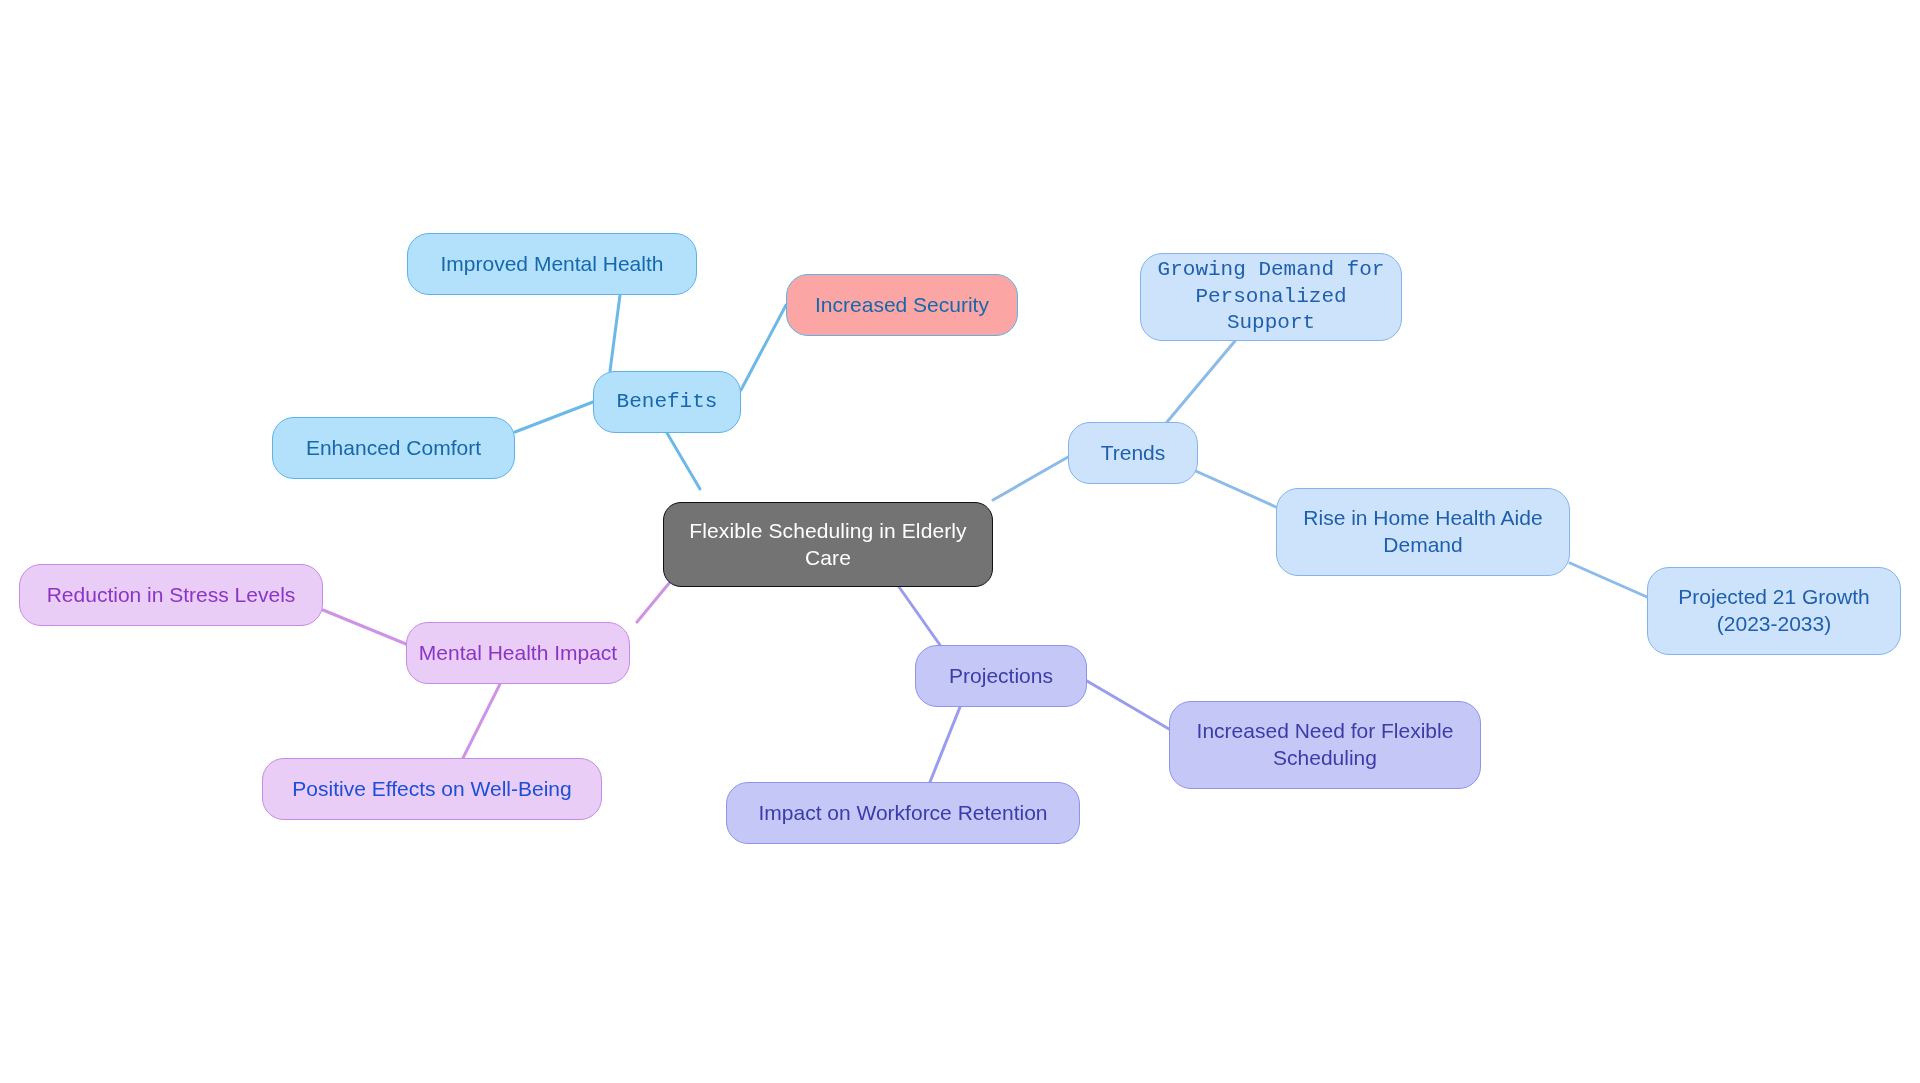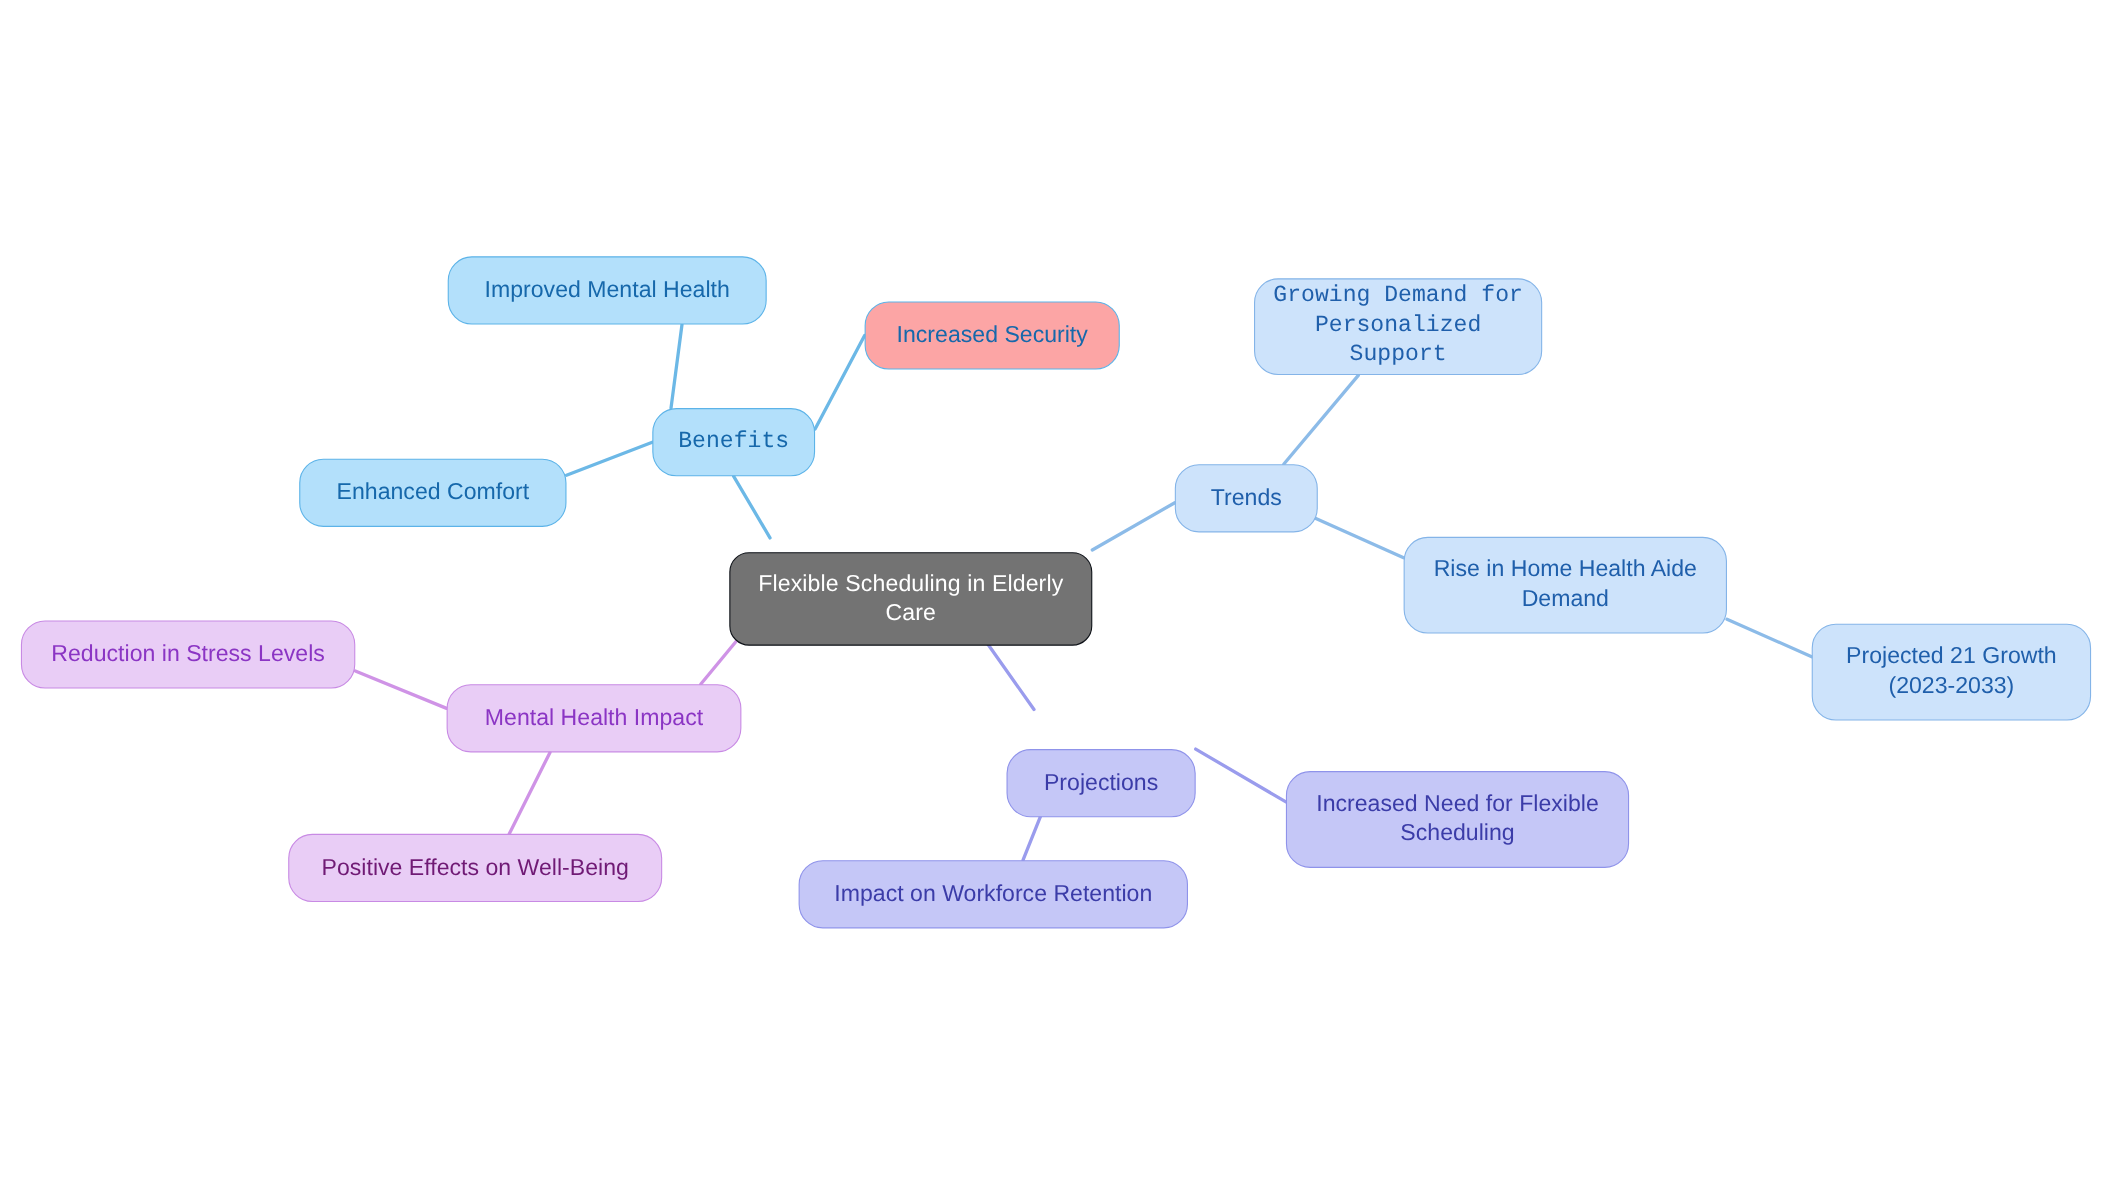--- a/index.html
+++ b/index.html
@@ -79,20 +79,20 @@
     <div class="node node-leaf" style="left: 407px; top: 233px; width: 290px; height: 62px; background: rgb(179, 224, 251); border-color: rgb(92, 179, 232); color: rgb(22, 104, 171);">Improved Mental Health</div>
     <div class="node node-leaf" style="left: 786px; top: 274px; width: 232px; height: 62px; background: #fca5a5; border-color: rgb(92, 179, 232); color: rgb(22, 104, 171);">Increased Security</div>
     <div class="node node-leaf" style="left: 272px; top: 417px; width: 243px; height: 62px; background: rgb(179, 224, 251); border-color: rgb(92, 179, 232); color: rgb(22, 104, 171);">Enhanced Comfort</div>
     <div class="node node-branch" style="left: 1068px; top: 422px; width: 130px; height: 62px; background: rgb(205, 227, 251); border-color: rgb(132, 180, 232); color: rgb(31, 95, 171);">Trends</div>
     <div class="node node-leaf" style="left: 1140px; top: 253px; width: 262px; height: 88px; background: rgb(205, 227, 251); border-color: rgb(132, 180, 232); color: rgb(31, 95, 171); font-family: Liberation Mono, monospace;">Growing Demand for
 Personalized Support</div>
     <div class="node node-leaf" style="left: 1276px; top: 488px; width: 294px; height: 88px; background: rgb(205, 227, 251); border-color: rgb(132, 180, 232); color: rgb(31, 95, 171);">Rise in Home Health Aide
 Demand</div>
     <div class="node node-leaf" style="left: 1647px; top: 567px; width: 254px; height: 88px; background: rgb(205, 227, 251); border-color: rgb(132, 180, 232); color: rgb(31, 95, 171);">Projected 21 Growth
 (2023-2033)</div>
-    <div class="node node-branch" style="left: 915px; top: 645px; width: 172px; height: 62px; background: rgb(197, 199, 247); border-color: rgb(143, 147, 234); color: rgb(59, 60, 168); margin-top: 36px;">Projections</div>
+    <div class="node node-branch" style="left: 915px; top: 645px; width: 172px; height: 62px; background: rgb(197, 199, 247); border-color: rgb(143, 147, 234); color: rgb(59, 60, 168);">Projections</div>
     <div class="node node-leaf" style="left: 1169px; top: 701px; width: 312px; height: 88px; background: rgb(197, 199, 247); border-color: rgb(143, 147, 234); color: rgb(59, 60, 168);">Increased Need for Flexible
 Scheduling</div>
     <div class="node node-leaf" style="left: 726px; top: 782px; width: 354px; height: 62px; background: rgb(197, 199, 247); border-color: rgb(143, 147, 234); color: rgb(59, 60, 168);">Impact on Workforce Retention</div>
-    <div class="node node-branch" style="left: 406px; top: 622px; width: 268px; height: 62px; background: rgb(233, 205, 246); border-color: rgb(200, 138, 228); color: rgb(139, 53, 196);">Mental Health Impact</div>
+    <div class="node node-branch" style="left: 406px; top: 622px; width: 224px; height: 62px; background: rgb(233, 205, 246); border-color: rgb(200, 138, 228); color: rgb(139, 53, 196);">Mental Health Impact</div>
     <div class="node node-leaf" style="left: 19px; top: 564px; width: 304px; height: 62px; background: rgb(233, 205, 246); border-color: rgb(200, 138, 228); color: rgb(139, 53, 196); padding-left: 10px;">Reduction in Stress Levels</div>
-    <div class="node node-leaf" style="left: 262px; top: 758px; width: 340px; height: 62px; background: rgb(233, 205, 246); border-color: rgb(200, 138, 228); color: #701a75;">Positive Effects on Well-Being</div>
+    <div class="node node-leaf" style="left: 262px; top: 758px; width: 340px; height: 62px; background: rgb(233, 205, 246); border-color: rgb(200, 138, 228); color: #1d4ed8;">Positive Effects on Well-Being</div>
   </div>
 
 </body></html>

